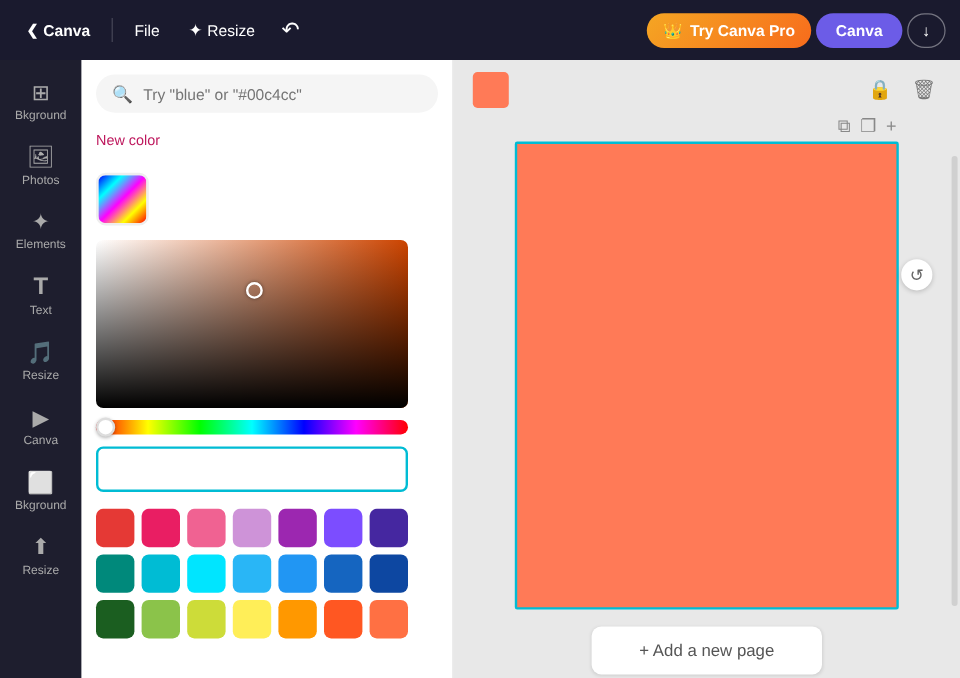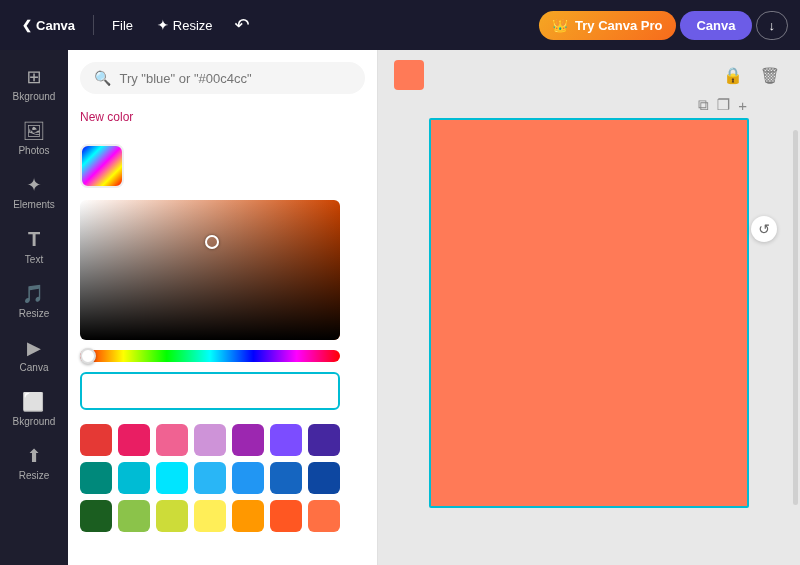--- a/index.html
+++ b/index.html
@@ -343,17 +343,20 @@
         <button class="canvas-tool-btn">⧉</button>
         <button class="canvas-tool-btn">❐</button>
         <button class="canvas-tool-btn">+</button>
       </div>
 
       <div class="canvas-box"></div>
 
       <div class="canvas-refresh">↺</div>
     </div>
 
+    <button class="add-page-btn">
+      <span>+ Add a new page</span>
+    </button>
 
     <div class="scrollbar-hint"></div>
   </div>
 
 </div>
 
 </body></html>

